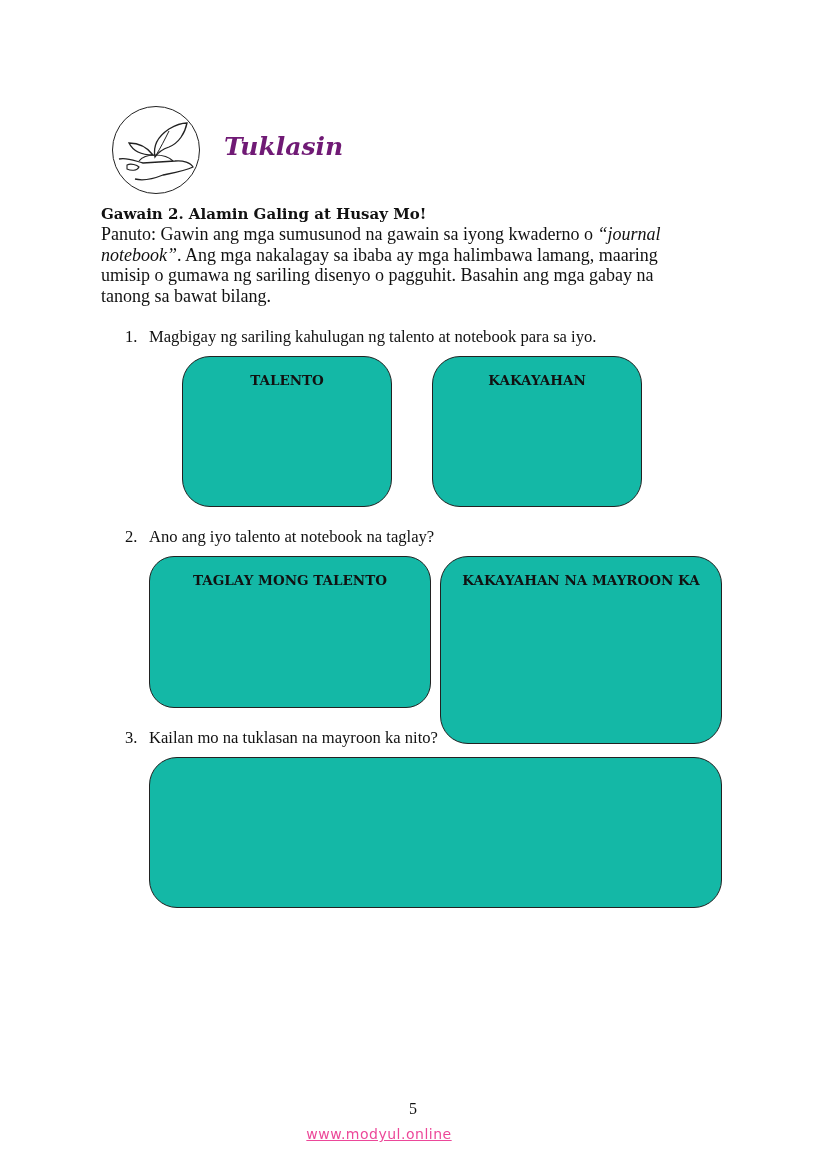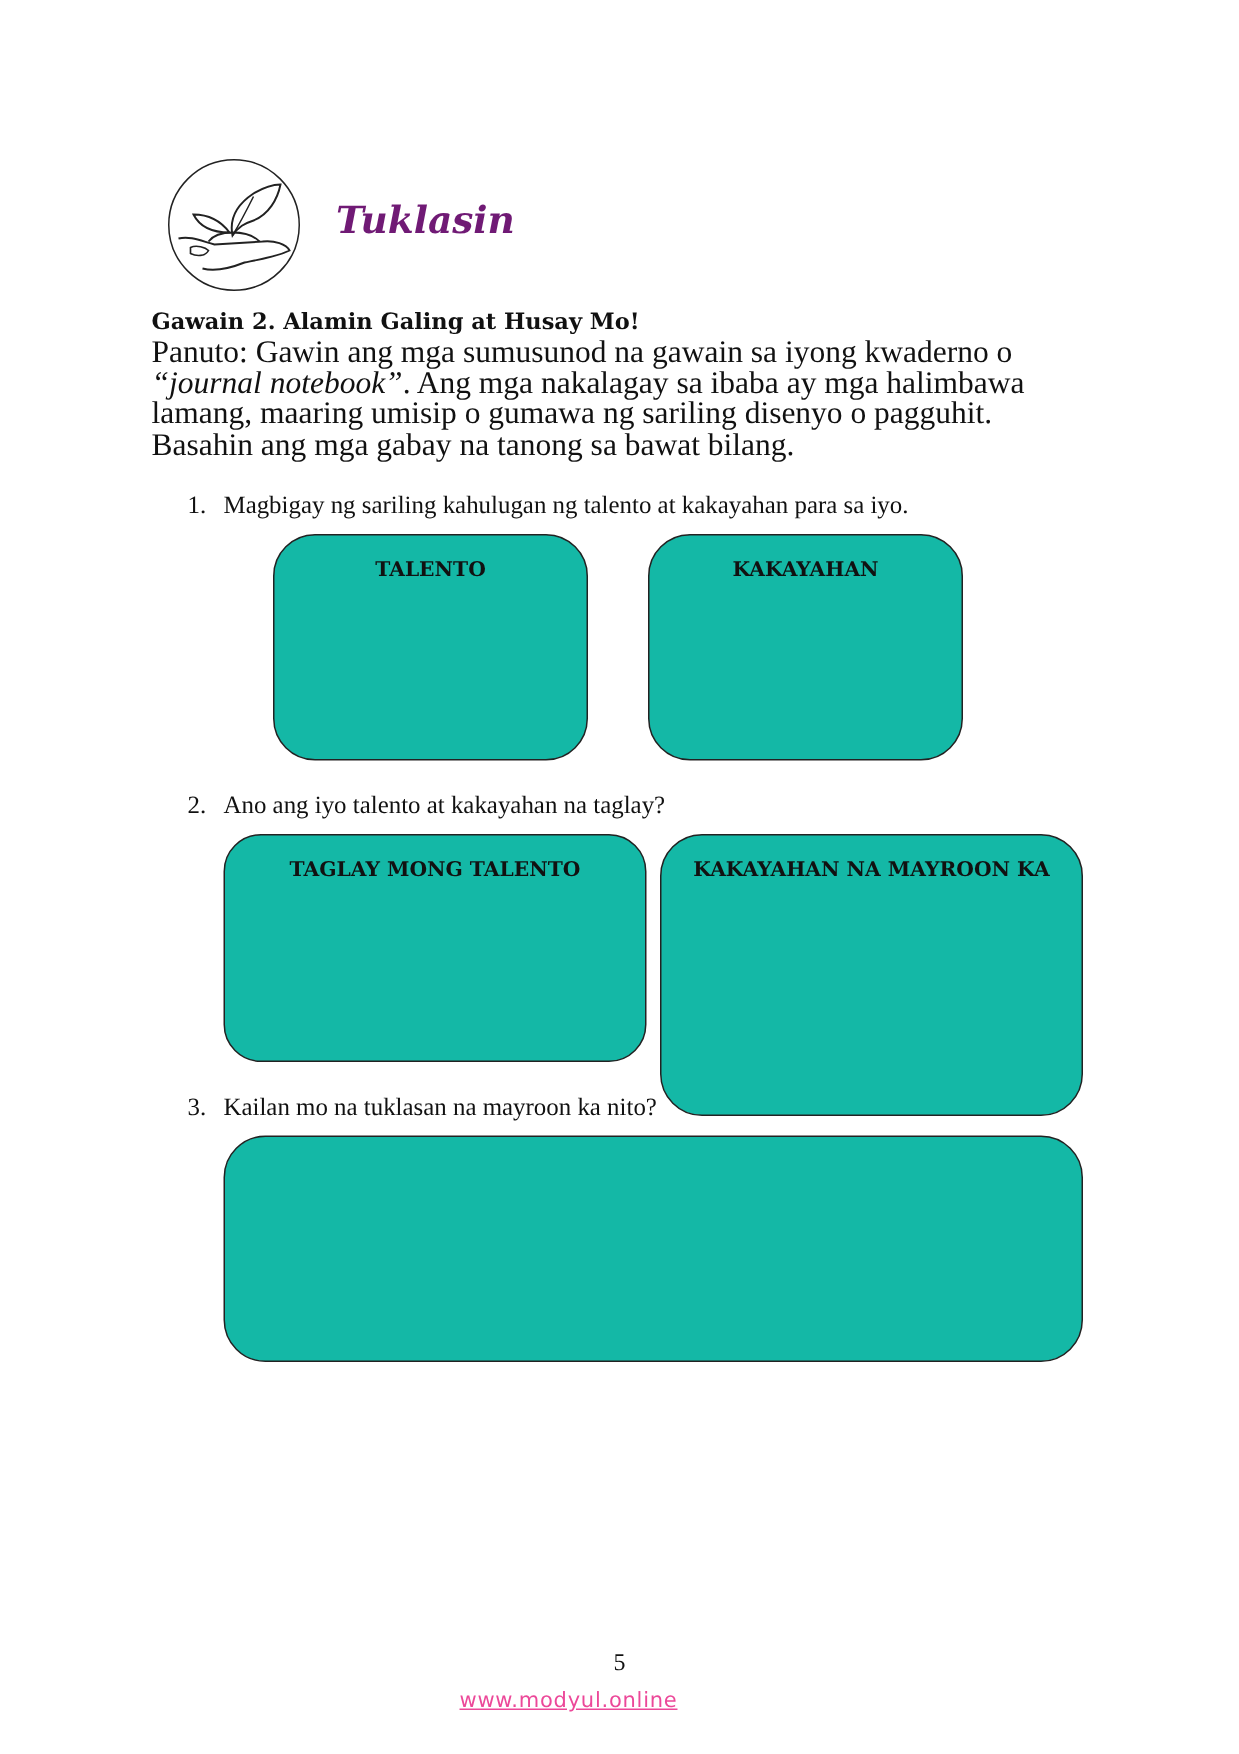--- a/index.html
+++ b/index.html
@@ -1,21 +1,21 @@
 <!DOCTYPE html>
 <html><head>
 <meta charset="utf-8">
 <style>
   html, body { margin:0; padding:0; background:#ffffff; }
   body { width:826px; height:1169px; position:relative; overflow:hidden; font-family:"DejaVu Serif", "Liberation Serif", serif; color:#111; }
   .abs { position:absolute; }
   .logo { left:112px; top:106px; width:88px; height:88px; border:1.5px solid #222; border-radius:50%; box-sizing:border-box; }
   .section-title { left:224px; top:132px; font-family:"DejaVu Serif", serif; font-weight:bold; font-style:italic; font-size:25px; color:#701a75; }
   .gawain-title { left:101px; top:205px; font-weight:bold; font-size:15px; }
-  .para { left:101px; top:224px; width:590px; font-family:"Liberation Serif", serif; font-size:21px; line-height:20.5px; }
+  .para { left:101px; top:224px; width:590px; font-family:"Liberation Serif", serif; font-size:18px; line-height:20.5px; }
   .q { font-family:"Liberation Serif", serif; font-size:16.6px; }
   .q .num { display:inline-block; width:24px; }
   .box { border:1.5px solid #222; border-radius:28px; box-sizing:border-box; background:#14b8a6; }
   .box-label { font-family:"DejaVu Serif", serif; font-weight:bold; font-size:13.5px; text-align:center; margin-top:14px; line-height:18px; padding:0 10px; }
   .page-num { left:0; width:826px; top:1100px; text-align:center; font-family:"Liberation Serif", serif; font-size:16px; }
   .watermark { left:0; width:758px; top:1126px; text-align:center; font-family:"DejaVu Sans", sans-serif; font-size:14px; color:#ec4899; letter-spacing:0.5px;text-decoration:underline; }
 </style>
 </head>
 <body>
 
@@ -33,31 +33,31 @@
   </svg>
 </div>
 <div class="abs section-title">Tuklasin</div>
 
 <div class="abs gawain-title">Gawain 2.  Alamin Galing at Husay Mo!</div>
 <div class="abs para">
   <span>Panuto: Gawin ang mga sumusunod na gawain sa iyong kwaderno o </span><i>“journal notebook”</i><span>. Ang mga nakalagay sa ibaba ay mga halimbawa lamang, maaring umisip o gumawa ng sariling disenyo o pagguhit. Basahin ang mga gabay na tanong sa bawat bilang.</span>
 </div>
 
 <div class="abs q" style="left:125px; top:327px;">
-  <span class="num">1.</span><span>Magbigay ng sariling  kahulugan ng talento at kakayahan para sa iyo.</span>
+  <span class="num">1.</span><span>Magbigay ng sariling  kahulugan ng talento at notebook para sa iyo.</span>
 </div>
 <div class="abs box" style="left:182px; top:356px; width:210px; height:151px;">
   <div class="box-label">TALENTO</div>
 </div>
 <div class="abs box" style="left:432px; top:356px; width:210px; height:151px;">
   <div class="box-label">KAKAYAHAN</div>
 </div>
 
 <div class="abs q" style="left:125px; top:527px;">
-  <span class="num">2.</span><span>Ano ang iyo talento at kakayahan na taglay?</span>
+  <span class="num">2.</span><span>Ano ang iyo talento at notebook na taglay?</span>
 </div>
 <div class="abs box" style="left:149px; top:556px; width:282px; height:152px;border-radius:25px;">
   <div class="box-label">TAGLAY MONG TALENTO</div>
 </div>
 <div class="abs box" style="left:440px; top:556px; width:282px; height:188px;">
   <div class="box-label" style="padding:0 20px;">KAKAYAHAN NA MAYROON KA</div>
 </div>
 
 <div class="abs q" style="left:125px; top:728px;">
   <span class="num">3.</span><span>Kailan mo na tuklasan na mayroon ka nito?</span>

